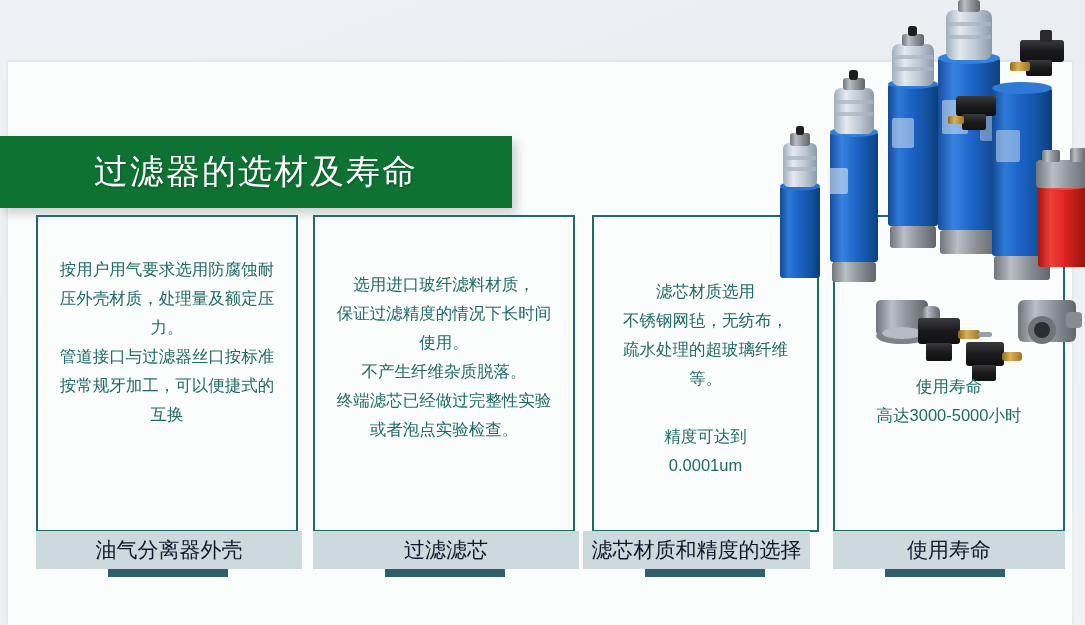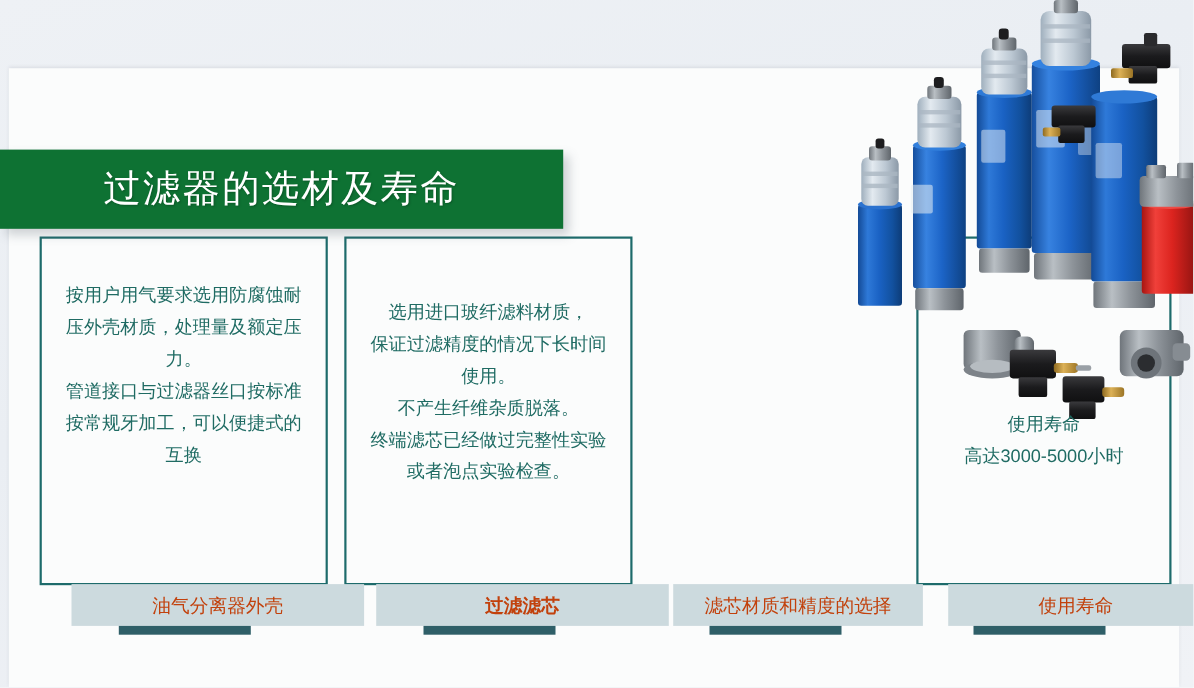--- a/index.html
+++ b/index.html
@@ -105,27 +105,26 @@
   .card.c3 .card-body { top: 60px; }
   .card.c4 .card-body { top: 155px; }
 
   
   .label-bar {
     position: absolute;
     background: #ccdade;
     display: flex;
     align-items: center;
     justify-content: center;
-    color: #c2410c;
-    font-size: 17px;
+    color: #0f172a;
+    font-size: 21px;
     z-index: 8;
-    margin-left: 29px;
   }
   .label-bar.l1 { left: 36px;  top: 531px; width: 266px; height: 38px; }
-  .label-bar.l2 { left: 313px; top: 531px; width: 266px; height: 38px; font-weight: bold; }
+  .label-bar.l2 { left: 313px; top: 531px; width: 266px; height: 38px; }
   .label-bar.l3 { left: 583px; top: 531px; width: 227px; height: 38px; }
   .label-bar.l4 { left: 833px; top: 531px; width: 232px; height: 38px; }
 
   .label-underline {
     position: absolute;
     height: 8px;
     background: #2f5f68;
     z-index: 9;
   }
   .label-underline.u1 { left: 108px; top: 569px; width: 120px; }
@@ -292,20 +291,28 @@
     <div class="card c2">
       <div class="card-body">选用进口玻纤滤料材质，
 保证过滤精度的情况下长时间使用。
 不产生纤维杂质脱落。
 终端滤芯已经做过完整性实验或者泡点实验检查。</div>
     </div>
     <div class="card c1">
       <div class="card-body">按用户用气要求选用防腐蚀耐压外壳材质，处理量及额定压力。
 管道接口与过滤器丝口按标准按常规牙加工，可以便捷式的互换</div>
     </div>
+    <div class="card c3">
+      <div class="card-body">滤芯材质选用
+不锈钢网毡，无纺布，
+疏水处理的超玻璃纤维等。
+
+精度可达到
+0.0001um</div>
+    </div>
     <div class="card c4">
       <div class="card-body">使用寿命
 高达3000-5000小时</div>
     </div>
   </div>
 
   <div class="label-bar l1">
     <span>油气分离器外壳</span>
   </div>
   <div class="label-underline u1"></div>

